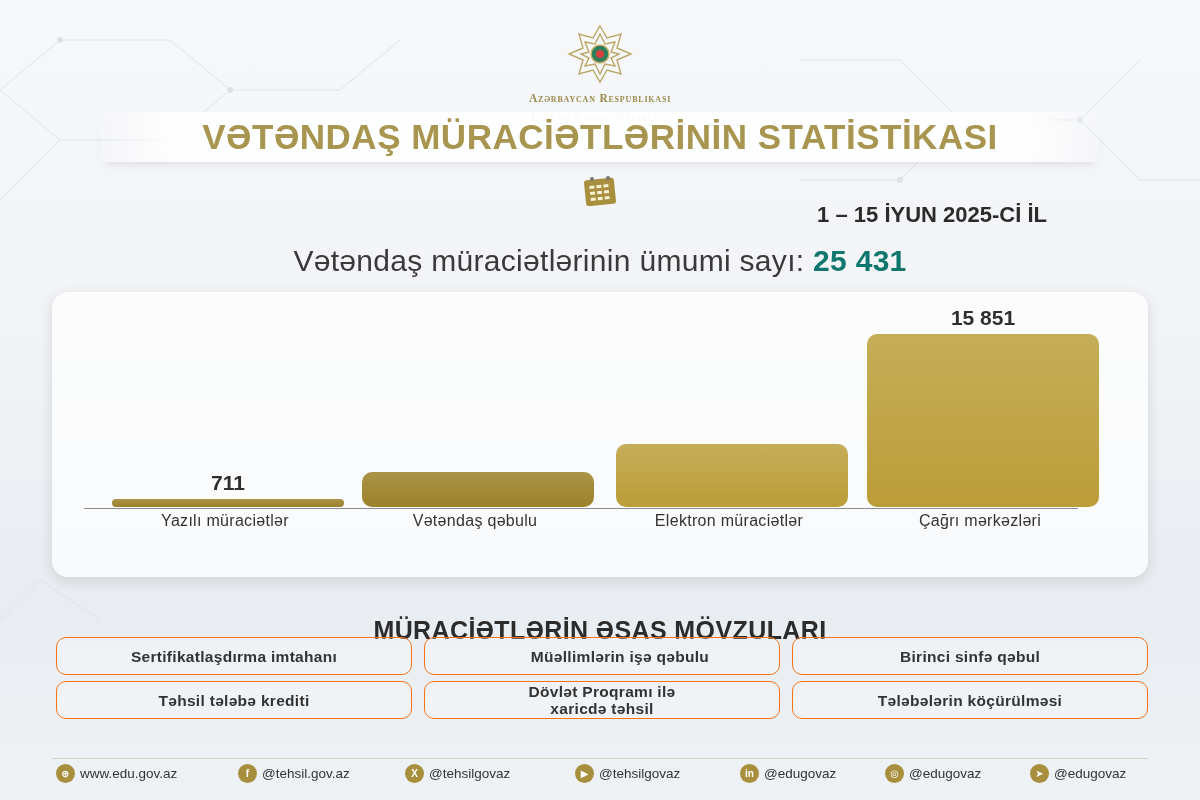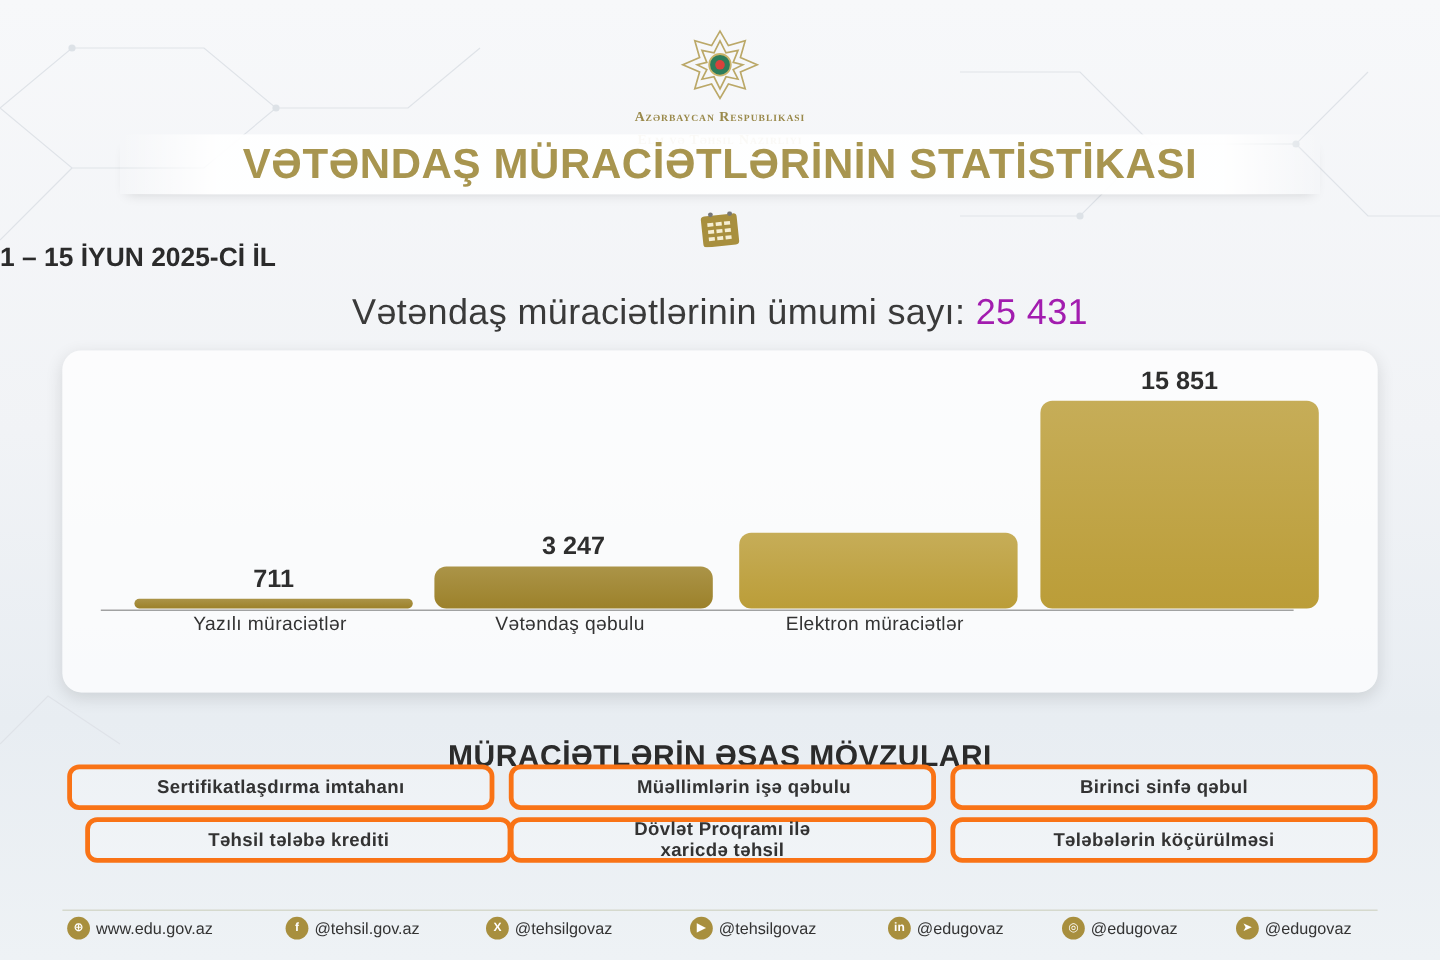--- a/index.html
+++ b/index.html
@@ -15,23 +15,23 @@
   .emblem { width: 90px; height: 64px; margin: 0 auto; display: block; }
   .ministry { font-family: "Liberation Serif", "DejaVu Serif", serif; color: #9a8a4c; font-size: 11.5px; letter-spacing: 0.8px; line-height: 13px; font-variant: small-caps; font-weight: bold; margin-top: 6px; }
   .title-band {
     position: absolute; top: 112px; left: 100px; width: 1000px; height: 50px;
     background: linear-gradient(90deg, rgba(255,255,255,0) 0%, rgba(255,255,255,0.95) 8%, rgba(255,255,255,0.95) 92%, rgba(255,255,255,0) 100%);
     box-shadow: 0 6px 10px -6px rgba(0,0,0,0.15);
     display: flex; align-items: center; justify-content: center;
   }
   .main-title { color: #a8954f; font-weight: bold; font-size: 35px; letter-spacing: 0.5px; }
   .cal-icon { position: absolute; top: 176px; left: 577px; width: 46px; height: 30px; }
-  .period { position: absolute; top: 202px; width: 1004px; text-align: left; font-weight: bold; font-size: 22px; color: #2b2b2b; }
+  .period { position: absolute; top: 202px; width: 1004px; text-align: right; font-weight: bold; font-size: 22px; color: #2b2b2b; margin-left: 43px; }
   .total { position: absolute; top: 244px; width: 1200px; text-align: center; font-size: 30px; color: #3a3a3a; letter-spacing: 0.3px; }
-  .total b { font-weight: normal; color: #a21caf; }
+  .total b { font-weight: bold; color: #0f766e; }
 
   .chart-card {
     position: absolute; top: 292px; left: 52px; width: 1096px; height: 285px;
     background: rgba(255,255,255,0.72);
     border-radius: 16px;
     box-shadow: 0 4px 14px rgba(0,0,0,0.12);
   }
   .baseline { position: absolute; left: 32px; right: 70px; top: 216px; height: 1px; background: #8c8c8c; }
   .bar-col { position: absolute; width: 232px; padding-left: 48px; }
   .bar {
@@ -40,21 +40,21 @@
     background: linear-gradient(180deg, #c6ad58 0%, #bb9d38 100%);
   }
   .bar.dark { background: linear-gradient(180deg, #ab9448 0%, #9c812a 100%); }
   .bar-value { position: absolute; left: 0; width: 100%; text-align: center; font-weight: bold; font-size: 21px; color: #2e2e2e; }
   .bar-cat { position: absolute; top: 220px; width: 260px; text-align: center; font-size: 16px; color: #333; letter-spacing: 0.3px; }
   .axis-label { position: absolute; top: 252px; left: 0; width: 100%; text-align: center; font-weight: bold; font-size: 14px; color: #2e2e2e; }
 
   .topics-title { position: absolute; top: 616px; width: 1200px; text-align: center; font-weight: bold; font-size: 25px; color: #2b2b2b; letter-spacing: 0.4px; }
   .topic {
     position: absolute; height: 38px; width: 356px;
-    border: 4px solid #f97316; border-radius: 10px;
+    border: 1px solid #f97316; border-radius: 10px;
     display: flex; align-items: center; justify-content: center;
     text-align: center; font-weight: bold; font-size: 15.5px; color: #333; line-height: 17px;
     background: rgba(255,255,255,0.25); letter-spacing: 0.3px;
   }
   .footer-line { position: absolute; top: 758px; left: 52px; width: 1096px; height: 1px; background: #cfd3c4; }
   .social { position: absolute; top: 764px; display: flex; align-items: center; font-size: 13.5px; color: #333; gap: 5px; }
   .social .ic { width: 19px; height: 19px; border-radius: 50%; background: #a88f3e; color: #fff; display: flex; align-items: center; justify-content: center; font-size: 10px; font-weight: bold; }
 </style>
 </head>
 <body>
@@ -119,41 +119,41 @@
 
 <div class="chart-card">
   <div class="baseline"></div>
 
   <div class="bar-col" style="left:60px; top:207px; height:8px;">
     <div class="bar dark" style="height:8px; border-radius:4px;"></div>
     <div class="bar-value" style="top:-28px;">711</div>
   </div>
   <div class="bar-col" style="left:310px; top:180px; height:35px;">
     <div class="bar dark" style="height:35px;"></div>
-    <div class="bar-value" style="top:-28px;">3 247</div>
   </div>
   <div class="bar-col" style="left:564px; top:152px; height:63px;">
     <div class="bar" style="height:63px;"></div>
   </div>
   <div class="bar-col" style="left:815px; top:42px; height:173px;">
     <div class="bar" style="height:173px;"></div>
     <div class="bar-value" style="top:-28px;">15 851</div>
   </div>
 
   <div class="bar-cat" style="left:43px;">Yazılı müraciətlər</div>
   <div class="bar-cat" style="left:293px;">Vətəndaş qəbulu</div>
   <div class="bar-cat" style="left:547px;">Elektron müraciətlər</div>
+  <div class="bar-cat" style="left:798px;">Çağrı mərkəzləri</div>
 
 </div>
 
 <div class="topics-title">MÜRACİƏTLƏRİN ƏSAS MÖVZULARI</div>
 <div class="topic" style="top:637px; left:56px;">Sertifikatlaşdırma imtahanı</div>
 <div class="topic" style="top:637px; left:424px;padding-left:36px;">Müəllimlərin işə qəbulu</div>
 <div class="topic" style="top:637px; left:792px;">Birinci sinfə qəbul</div>
-<div class="topic" style="top:681px; left:71px;">Təhsil tələbə krediti</div>
+<div class="topic" style="top:681px; left:56px;">Təhsil tələbə krediti</div>
 <div class="topic" style="top:681px; left:424px; padding:0 88px;">Dövlət Proqramı ilə xaricdə təhsil</div>
 <div class="topic" style="top:681px; left:792px;">Tələbələrin köçürülməsi</div>
 
 <div class="footer-line"></div>
 
 <div class="social" style="left:56px;">
   <span class="ic">⊕</span>
   <span>www.edu.gov.az</span>
 </div>
 <div class="social" style="left:238px;">

